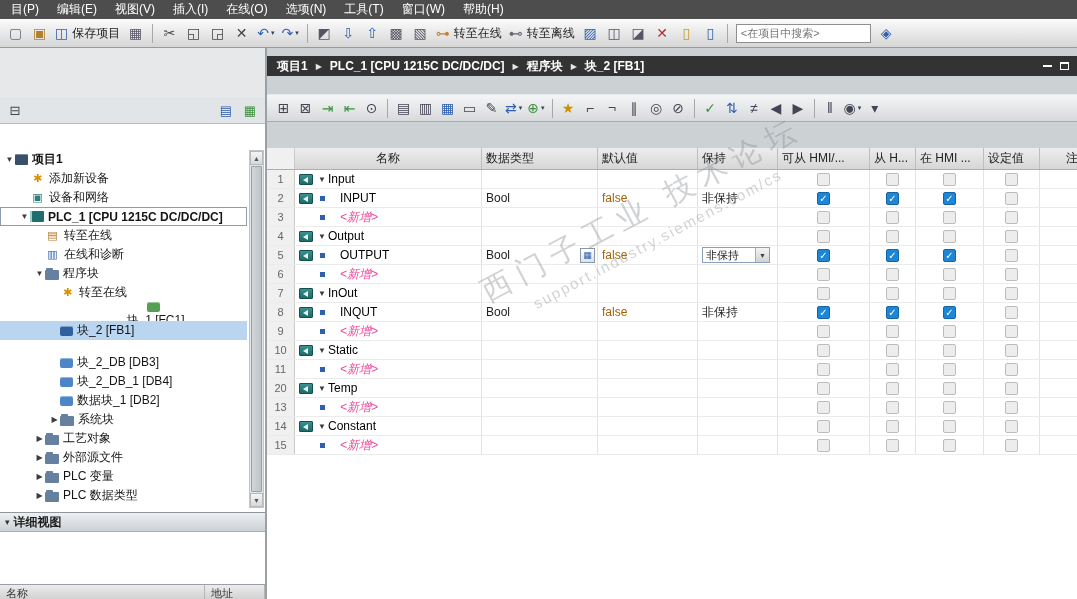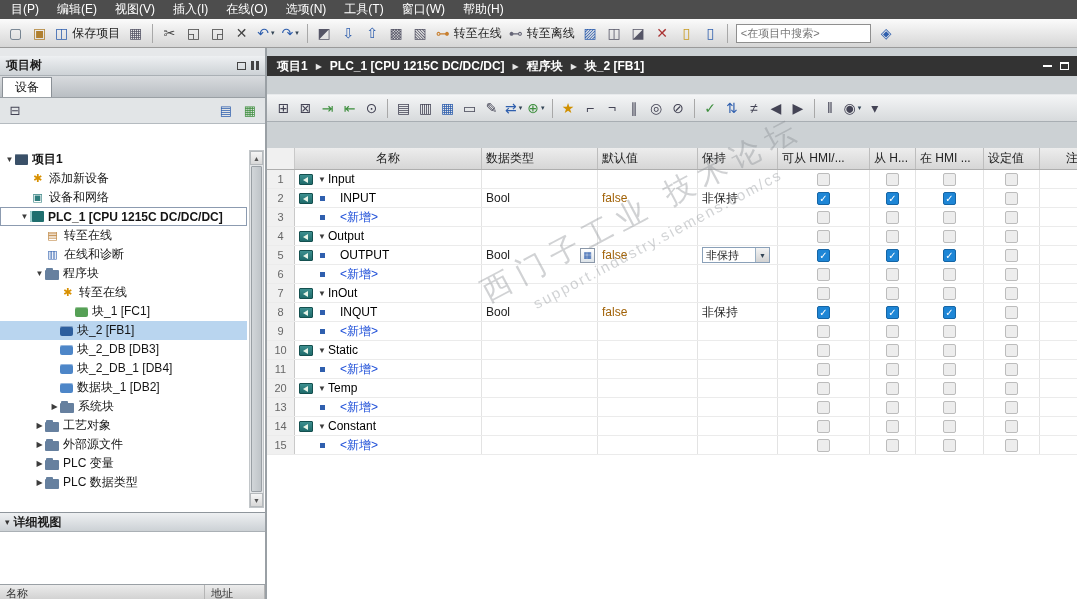--- a/index.html
+++ b/index.html
@@ -80,21 +80,21 @@
   .w0{width:187px;} .w1{width:116px;} .w2{width:100px;} .w3{width:80px;}
   .w4{width:92px;} .w5{width:46px;} .w6{width:68px;} .w7{width:56px;} .w8{flex:1;border-right:none;margin-left:22px;}
   .cbcell{justify-content:center;}
   .dicon{width:14px;height:11px;margin:0 3px 0 2px;background:linear-gradient(#3d8f8f,#1f6b6b);border:1px solid #14504f;border-radius:1px;position:relative;flex:none;}
   .dicon::after{content:"";position:absolute;left:3px;top:2px;border-top:3px solid transparent;border-bottom:3px solid transparent;border-right:5px solid #e8f4e8;}
   .dicon.hide{visibility:hidden;}
   .mark{width:12px;flex:none;display:flex;align-items:center;justify-content:center;}
   .mexp{font-size:8px;color:#3c3c3c;}
   .bullet{width:5px;height:5px;background:#2f5fae;display:inline-block;}
   .vname{color:#000;} .vname.indent{margin-left:12px;}
-  .vname.add{color:#1d4ed8;}
+  .vname.add{color:#ec4899;font-style:italic;}
   .celltext{color:#222;padding-left:2px;}
   .deftext{color:#a16207;}
   .typecell-inner{display:flex;align-items:center;width:100%;text-align:center;}
   .pickbtn{margin-left:auto;width:15px;height:15px;border:1px solid #8a97a8;background:linear-gradient(#fff,#dde3e8);display:inline-flex;align-items:center;justify-content:center;font-size:9px;color:#2f5fae;flex:none;}
   .combo{display:flex;width:68px;height:16px;border:1px solid #8aa0b8;background:#fff;align-items:center;margin-left:2px;}
   .combo .ctext{flex:1;padding-left:3px;font-size:11px;color:#222;overflow:hidden;}
   .combo .cbtn{width:14px;height:100%;background:linear-gradient(#f4f4f4,#d2d2d2);border-left:1px solid #9ab0c4;display:flex;align-items:center;justify-content:center;font-size:7px;color:#345;flex:none;}
   .cb{width:13px;height:13px;border:1px solid #bcbcbc;background:#ededed;border-radius:2px;display:inline-flex;align-items:center;justify-content:center;font-size:10px;font-weight:bold;}
   .cb.checked{background:#1e86d6;border-color:#1565a5;color:#fff;}
 
@@ -195,33 +195,20 @@
         <span class="tglyph" style="color: rgb(47, 95, 174);">▯</span>
       </span>
       <span class="tsep"></span>
       <input class="tsearch" placeholder="&lt;在项目中搜索&gt;" style="">
       <span class="tbtn">
         <span class="tglyph" style="color: rgb(47, 95, 174);">◈</span>
       </span>
     </div>
 
   <div class="left-panel">
-    <div class="p-header">
-      <span class="p-title">项目树</span>
-      <span class="ph-icos">
-        <span class="ph-sq"></span>
-        <span class="ph-bars">
-            <i></i>
-            <i></i>
-          </span>
-      </span>
-    </div>
-    <div class="p-tabs">
-      <span class="tab active">设备</span>
-    </div>
     <div class="p-tools">
       <span class="ttb">⊟</span>
       <span class="spacer"></span>
       <span class="ttb blue">▤</span>
       <span class="ttb green">▦</span>
     </div>
     <div class="p-treewrap">
       <div class="tree">
           <div class="trow bold" style="padding-left: 4px;">
             <span class="texp">▼</span>
@@ -256,31 +243,31 @@
           <div class="trow" style="padding-left: 34px;">
             <span class="texp">▼</span>
             <span class="ticon ico-folder"></span>
             <span class="tlabel2">程序块</span>
           </div>
           <div class="trow" style="padding-left: 49px;">
             <span class="texp"></span>
             <span class="ticon " style="color: rgb(216, 144, 0);">✱</span>
             <span class="tlabel2">转至在线</span>
           </div>
-          <div class="trow" style="padding-left: 64px;">
+          <div class="trow" style="padding-left: 64px; flex-direction: column;">
             <span class="texp"></span>
             <span class="ticon ico-block fc"></span>
             <span class="tlabel2">块_1 [FC1]</span>
           </div>
           <div class="trow sel" style="padding-left: 49px;">
             <span class="texp"></span>
             <span class="ticon ico-block fb"></span>
             <span class="tlabel2">块_2 [FB1]</span>
           </div>
-          <div class="trow" style="padding-left: 49px;">
+          <div class="trow" style="padding-left: 49px; margin-top: 13px;">
             <span class="texp"></span>
             <span class="ticon ico-block db"></span>
             <span class="tlabel2">块_2_DB [DB3]</span>
           </div>
           <div class="trow" style="padding-left: 49px;">
             <span class="texp"></span>
             <span class="ticon ico-block db"></span>
             <span class="tlabel2">块_2_DB_1 [DB4]</span>
           </div>
           <div class="trow" style="padding-left: 49px;">

